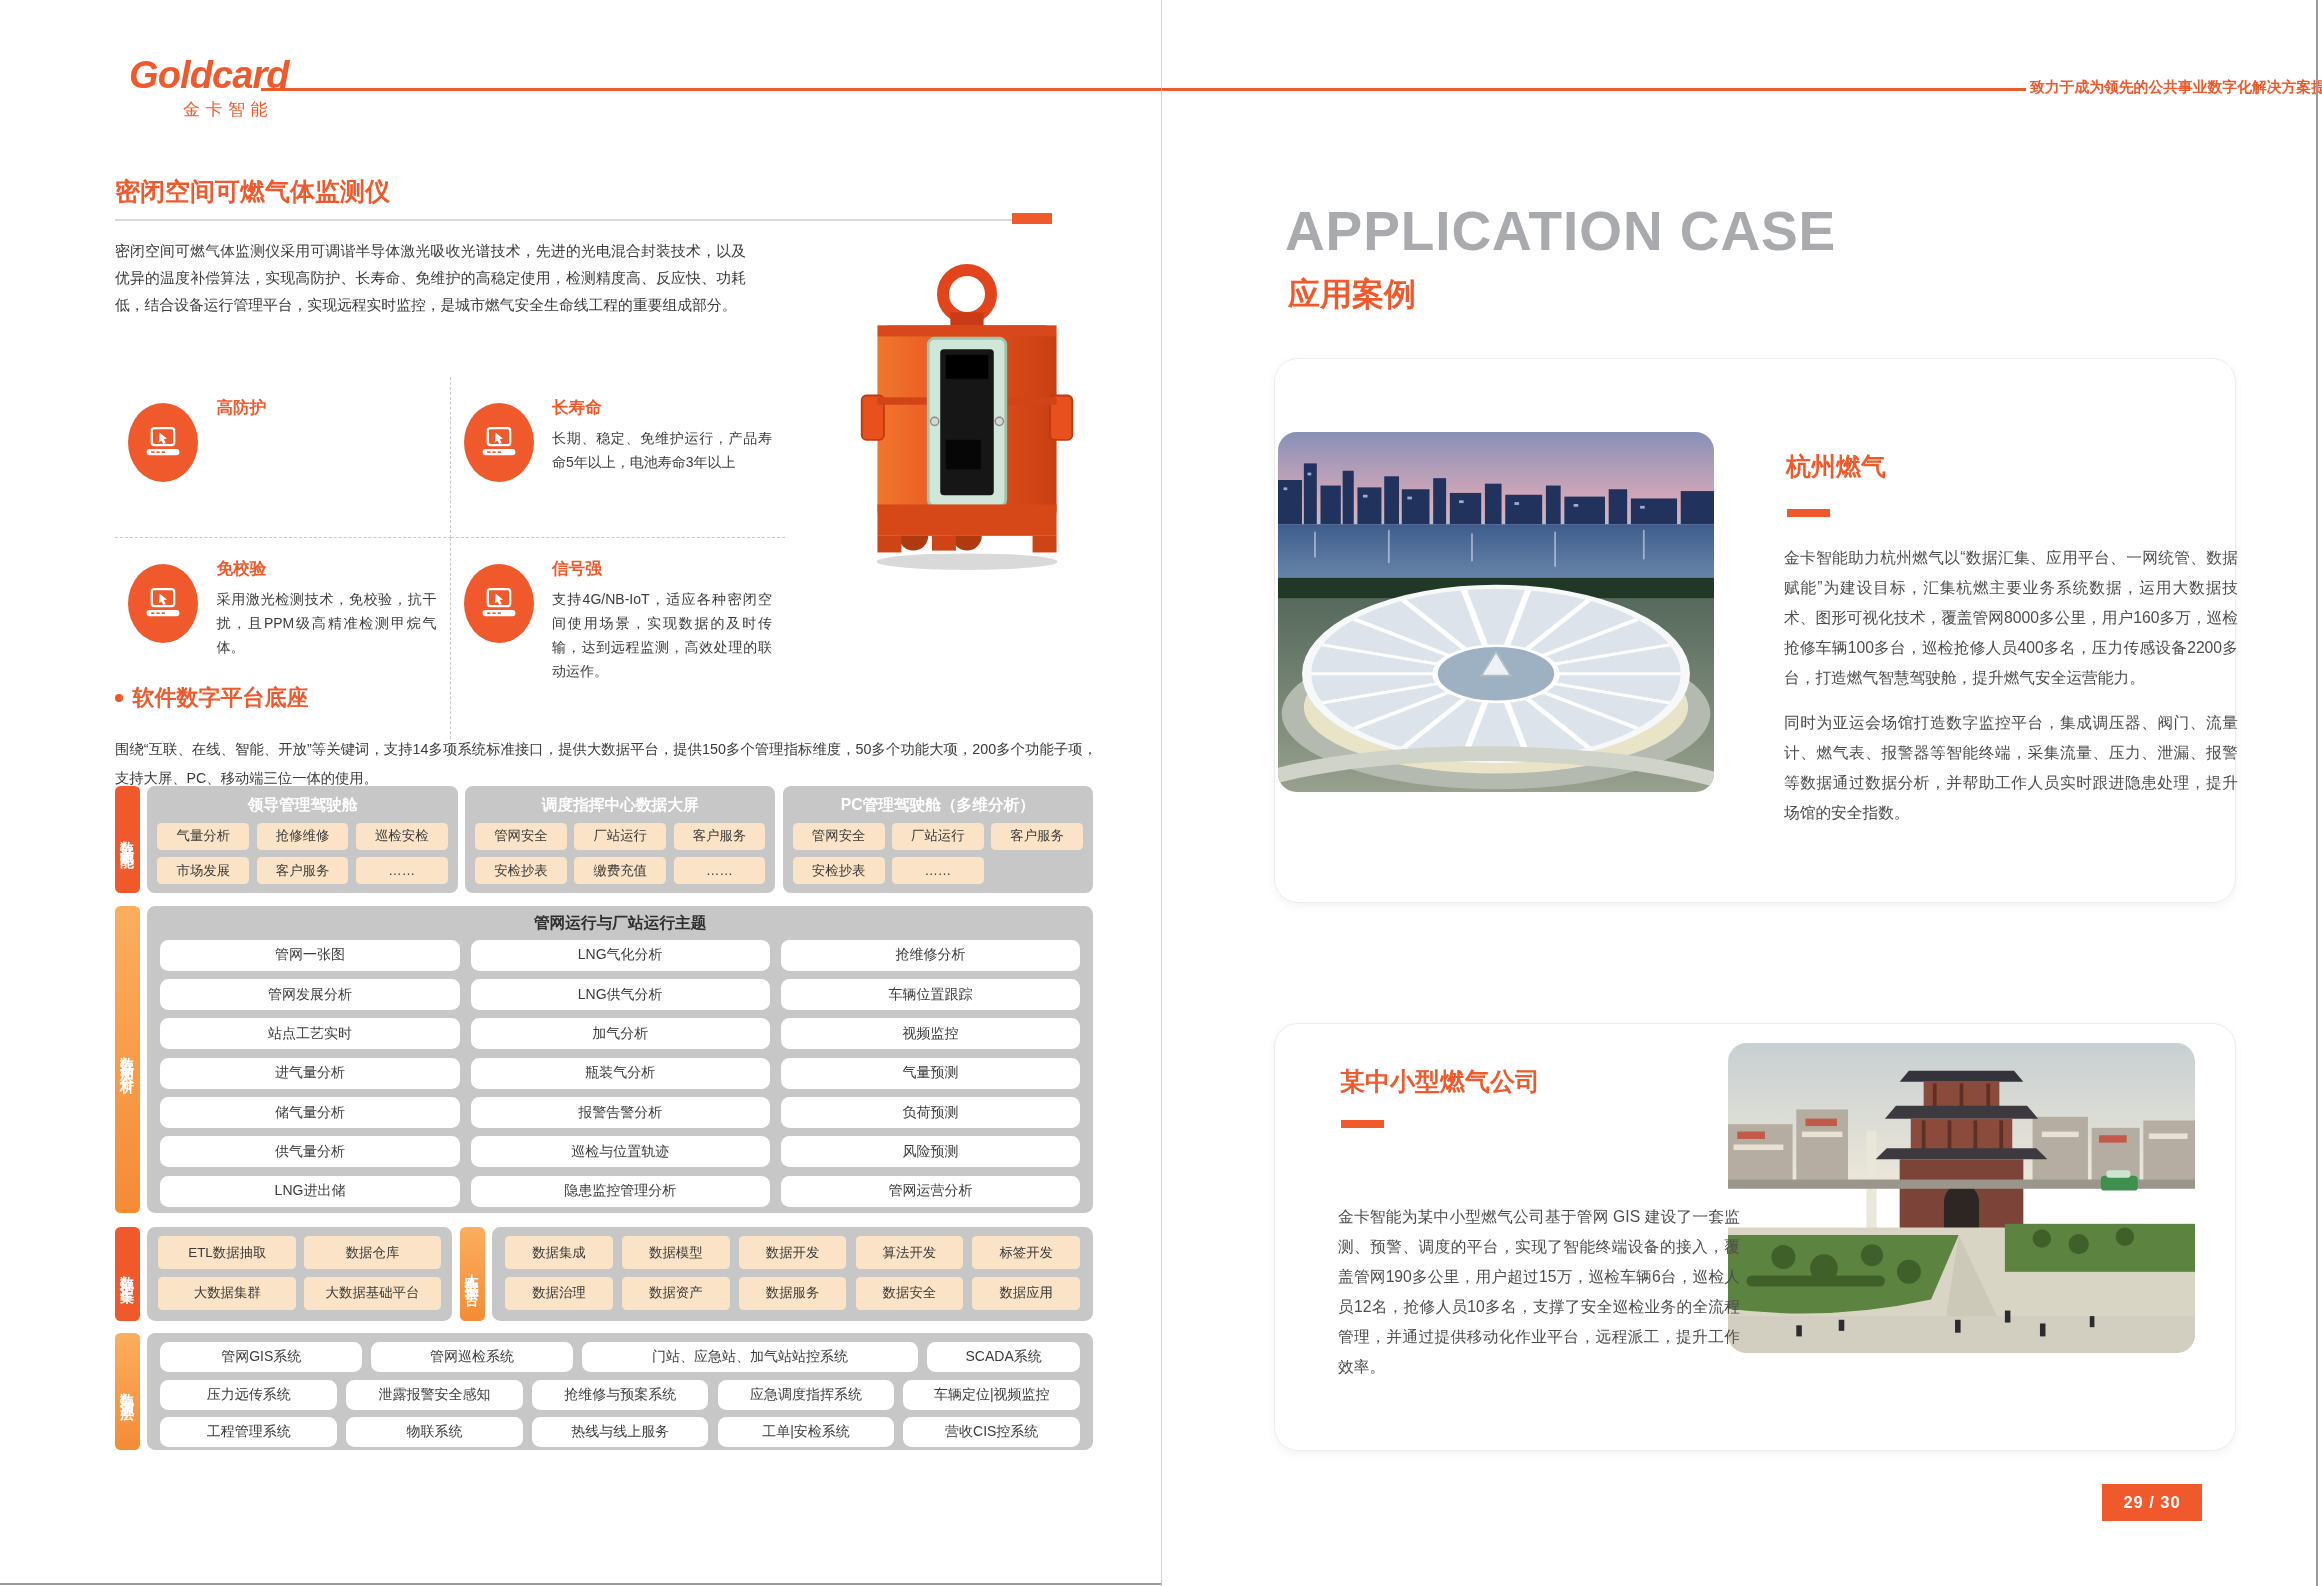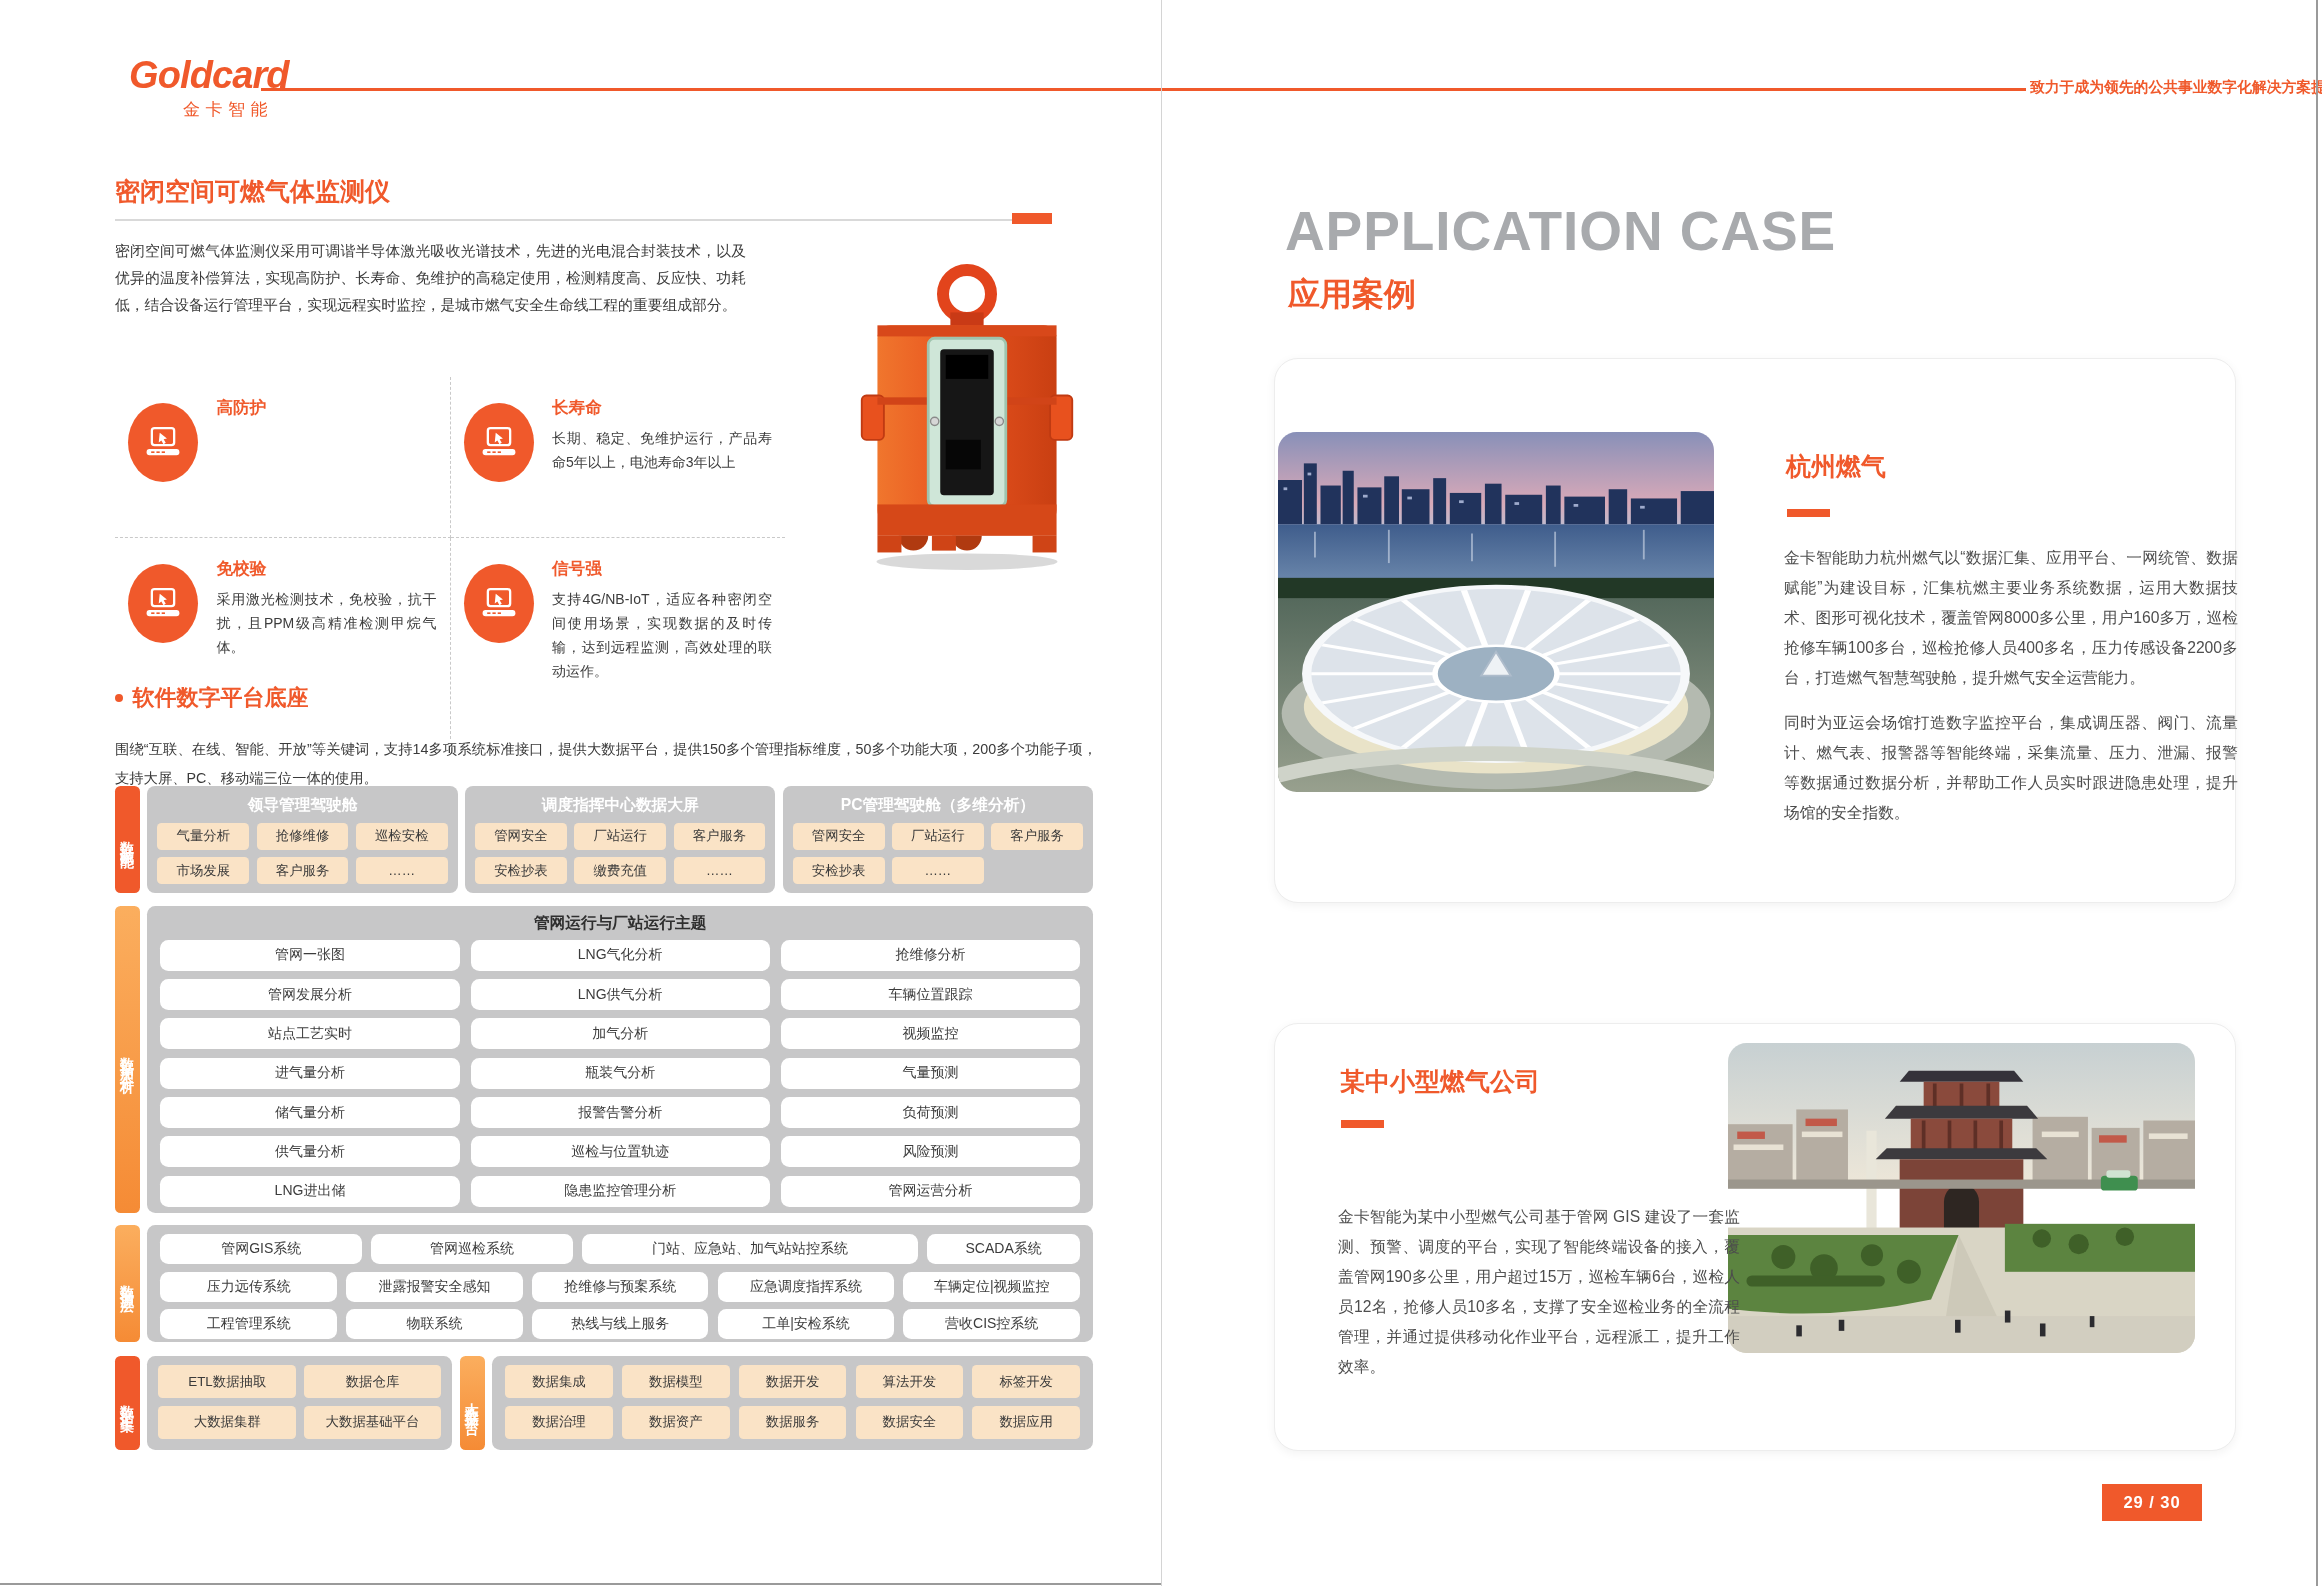--- a/index.html
+++ b/index.html
@@ -286,20 +286,51 @@
             <div class="wbox">供气量分析</div>
             <div class="wbox">巡检与位置轨迹</div>
             <div class="wbox">风险预测</div>
             <div class="wbox">LNG进出储</div>
             <div class="wbox">隐患监控管理分析</div>
             <div class="wbox">管网运营分析</div>
           </div>
       </div>
     </div>
 
+    <div class="drow r3">
+      <div class="vlabel">数据汇集</div>
+      <div class="panel p3">
+        <div class="cgrid2">
+            <div class="chip">ETL数据抽取</div>
+            <div class="chip">数据仓库</div>
+          </div>
+        <div class="cgrid2">
+            <div class="chip">大数据集群</div>
+            <div class="chip">大数据基础平台</div>
+          </div>
+      </div>
+      <div class="vlabel light">大数据平台</div>
+      <div class="panel p3b">
+        <div class="cgrid5">
+            <div class="chip">数据集成</div>
+            <div class="chip">数据模型</div>
+            <div class="chip">数据开发</div>
+            <div class="chip">算法开发</div>
+            <div class="chip">标签开发</div>
+          </div>
+        <div class="cgrid5">
+            <div class="chip">数据治理</div>
+            <div class="chip">数据资产</div>
+            <div class="chip">数据服务</div>
+            <div class="chip">数据安全</div>
+            <div class="chip">数据应用</div>
+          </div>
+      </div>
+    </div>
+
     <div class="drow r4">
       <div class="vlabel light">数据源层</div>
       <div class="panel p4">
         <div class="sgridA">
             <div class="wbox">管网GIS系统</div>
             <div class="wbox">管网巡检系统</div>
             <div class="wbox">门站、应急站、加气站站控系统</div>
             <div class="wbox">SCADA系统</div>
           </div>
         <div class="sgridB">
@@ -308,51 +339,20 @@
             <div class="wbox">抢维修与预案系统</div>
             <div class="wbox">应急调度指挥系统</div>
             <div class="wbox">车辆定位|视频监控</div>
           </div>
         <div class="sgridB">
             <div class="wbox">工程管理系统</div>
             <div class="wbox">物联系统</div>
             <div class="wbox">热线与线上服务</div>
             <div class="wbox">工单|安检系统</div>
             <div class="wbox">营收CIS控系统</div>
-          </div>
-      </div>
-    </div>
-
-    <div class="drow r3">
-      <div class="vlabel">数据汇集</div>
-      <div class="panel p3">
-        <div class="cgrid2">
-            <div class="chip">ETL数据抽取</div>
-            <div class="chip">数据仓库</div>
-          </div>
-        <div class="cgrid2">
-            <div class="chip">大数据集群</div>
-            <div class="chip">大数据基础平台</div>
-          </div>
-      </div>
-      <div class="vlabel light">大数据平台</div>
-      <div class="panel p3b">
-        <div class="cgrid5">
-            <div class="chip">数据集成</div>
-            <div class="chip">数据模型</div>
-            <div class="chip">数据开发</div>
-            <div class="chip">算法开发</div>
-            <div class="chip">标签开发</div>
-          </div>
-        <div class="cgrid5">
-            <div class="chip">数据治理</div>
-            <div class="chip">数据资产</div>
-            <div class="chip">数据服务</div>
-            <div class="chip">数据安全</div>
-            <div class="chip">数据应用</div>
           </div>
       </div>
     </div>
   </div>
 
   <div class="abs divider-mid"></div>
   <div class="abs edge-right"></div>
   <div class="abs edge-bottom-left"></div>
 
   <div class="abs appcase-en">APPLICATION CASE</div>

